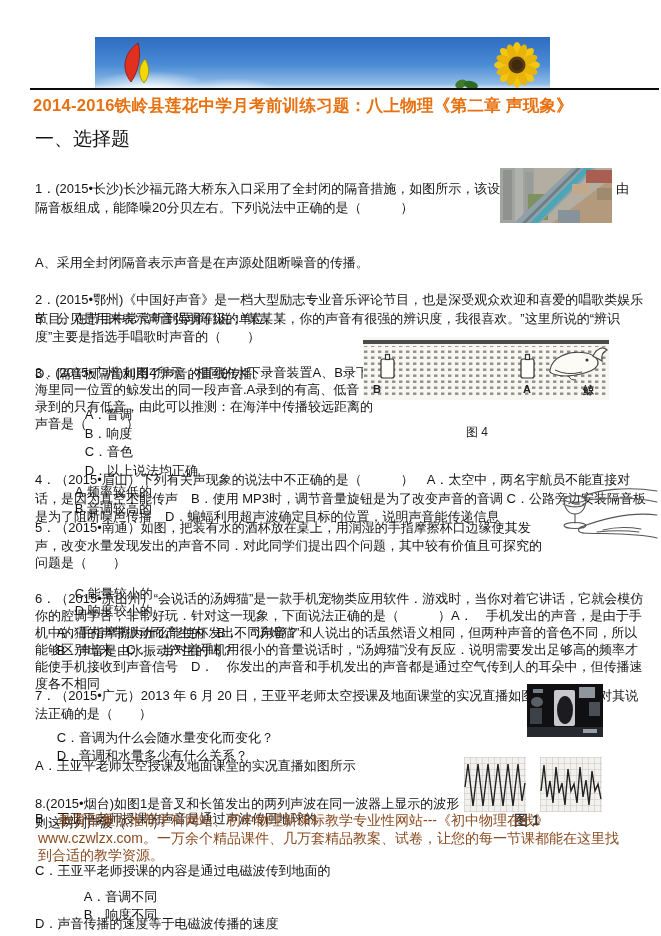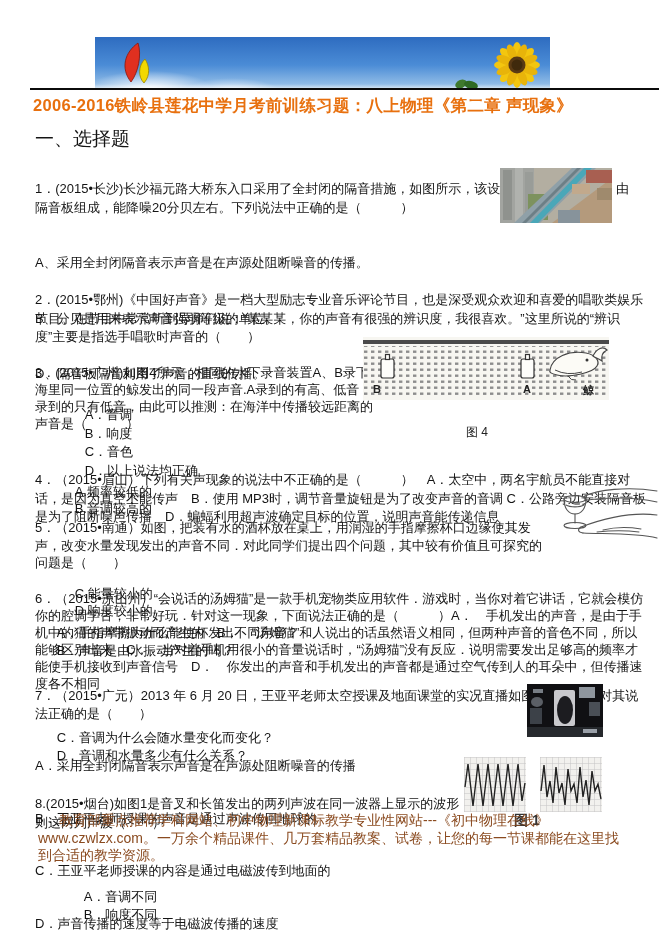--- a/index.html
+++ b/index.html
@@ -115,21 +115,21 @@
         <ellipse cx="0" cy="-13" rx="4.2" ry="9" fill="#e8b40a" transform="rotate(292)"></ellipse>
         <ellipse cx="0" cy="-13" rx="4.2" ry="9" fill="#e8b40a" transform="rotate(337)"></ellipse>
         <circle cx="0" cy="0" r="8.5" fill="#5a3a14"></circle>
         <circle cx="0" cy="0" r="5.5" fill="#402a0c"></circle>
       </g>
     </svg>
   </div>
 
   <div class="rule"></div>
 
-  <div class="doc-title">2006-2016铁岭县莲花中学月考前训练习题：八上物理《第二章 声现象》</div>
+  <div class="doc-title">2014-2016铁岭县莲花中学月考前训练习题：八上物理《第二章 声现象》</div>
 
   <div class="section-heading">一、选择题</div>
 
   <div class="q q1">
     <div class="stem">1．(2015•长沙)长沙福元路大桥东入口采用了全封闭的隔音措施，如图所示，该设施长175m，高7m。由隔音板组成，能降噪20分贝左右。下列说法中正确的是（　　　）</div>
     <span class="opt">A、采用全封闭隔音表示声音是在声源处阻断噪音的传播。</span>
     <span class="opt">B、分贝是用来表示声音强弱等级的单位。</span>
     <span class="opt">D、隔音板隔音利用了声音的直线传播。</span>
   </div>
 
@@ -233,21 +233,21 @@
       <path d="M52,49 C66,47.5 82,47.5 94,49"></path>
     </g>
   </svg>
 
   <div class="q q6">
     <div>6．（2015•凉山州）“会说话的汤姆猫”是一款手机宠物类应用软件．游戏时，当你对着它讲话，它就会模仿你的腔调学舌，非常好玩．针对这一现象，下面说法正确的是（　　　）A．　手机发出的声音，是由于手机中的猫的声带振动而产生的　B．　“汤姆猫”和人说出的话虽然语义相同，但两种声音的音色不同，所以能够区别出来　C．　当对着手机用很小的音量说话时，“汤姆猫”没有反应．说明需要发出足够高的频率才能使手机接收到声音信号　D．　你发出的声音和手机发出的声音都是通过空气传到人的耳朵中，但传播速度各不相同</div>
   </div>
 
   <div class="q q7">
     <div class="stem">7．（2015•广元）2013 年 6 月 20 日，王亚平老师太空授课及地面课堂的实况直播如图所示，下列对其说法正确的是（　　）</div>
-    <span class="opt">A．采用全封闭隔音表示声音是在声源处阻断噪音的传播</span>
+    <span class="opt">A．王亚平老师太空授课及地面课堂的实况直播如图所示</span>
     <span class="opt">B．王亚平老师授课的声音是通过声波传回地球的</span>
     <span class="opt">C．王亚平老师授课的内容是通过电磁波传到地面的</span>
     <span class="opt">D．声音传播的速度等于电磁波传播的速度</span>
   </div>
 
   <svg class="fig-space" width="76" height="53" viewBox="0 0 76 53">
     <rect width="76" height="53" fill="#101013"></rect>
     <rect x="27" y="6" width="21" height="36" rx="2" fill="#c9c9cd"></rect>
     <ellipse cx="38" cy="26" rx="8" ry="14" fill="#1c1c20"></ellipse>
     <rect x="52" y="3" width="16" height="11" fill="#8f969e"></rect>

